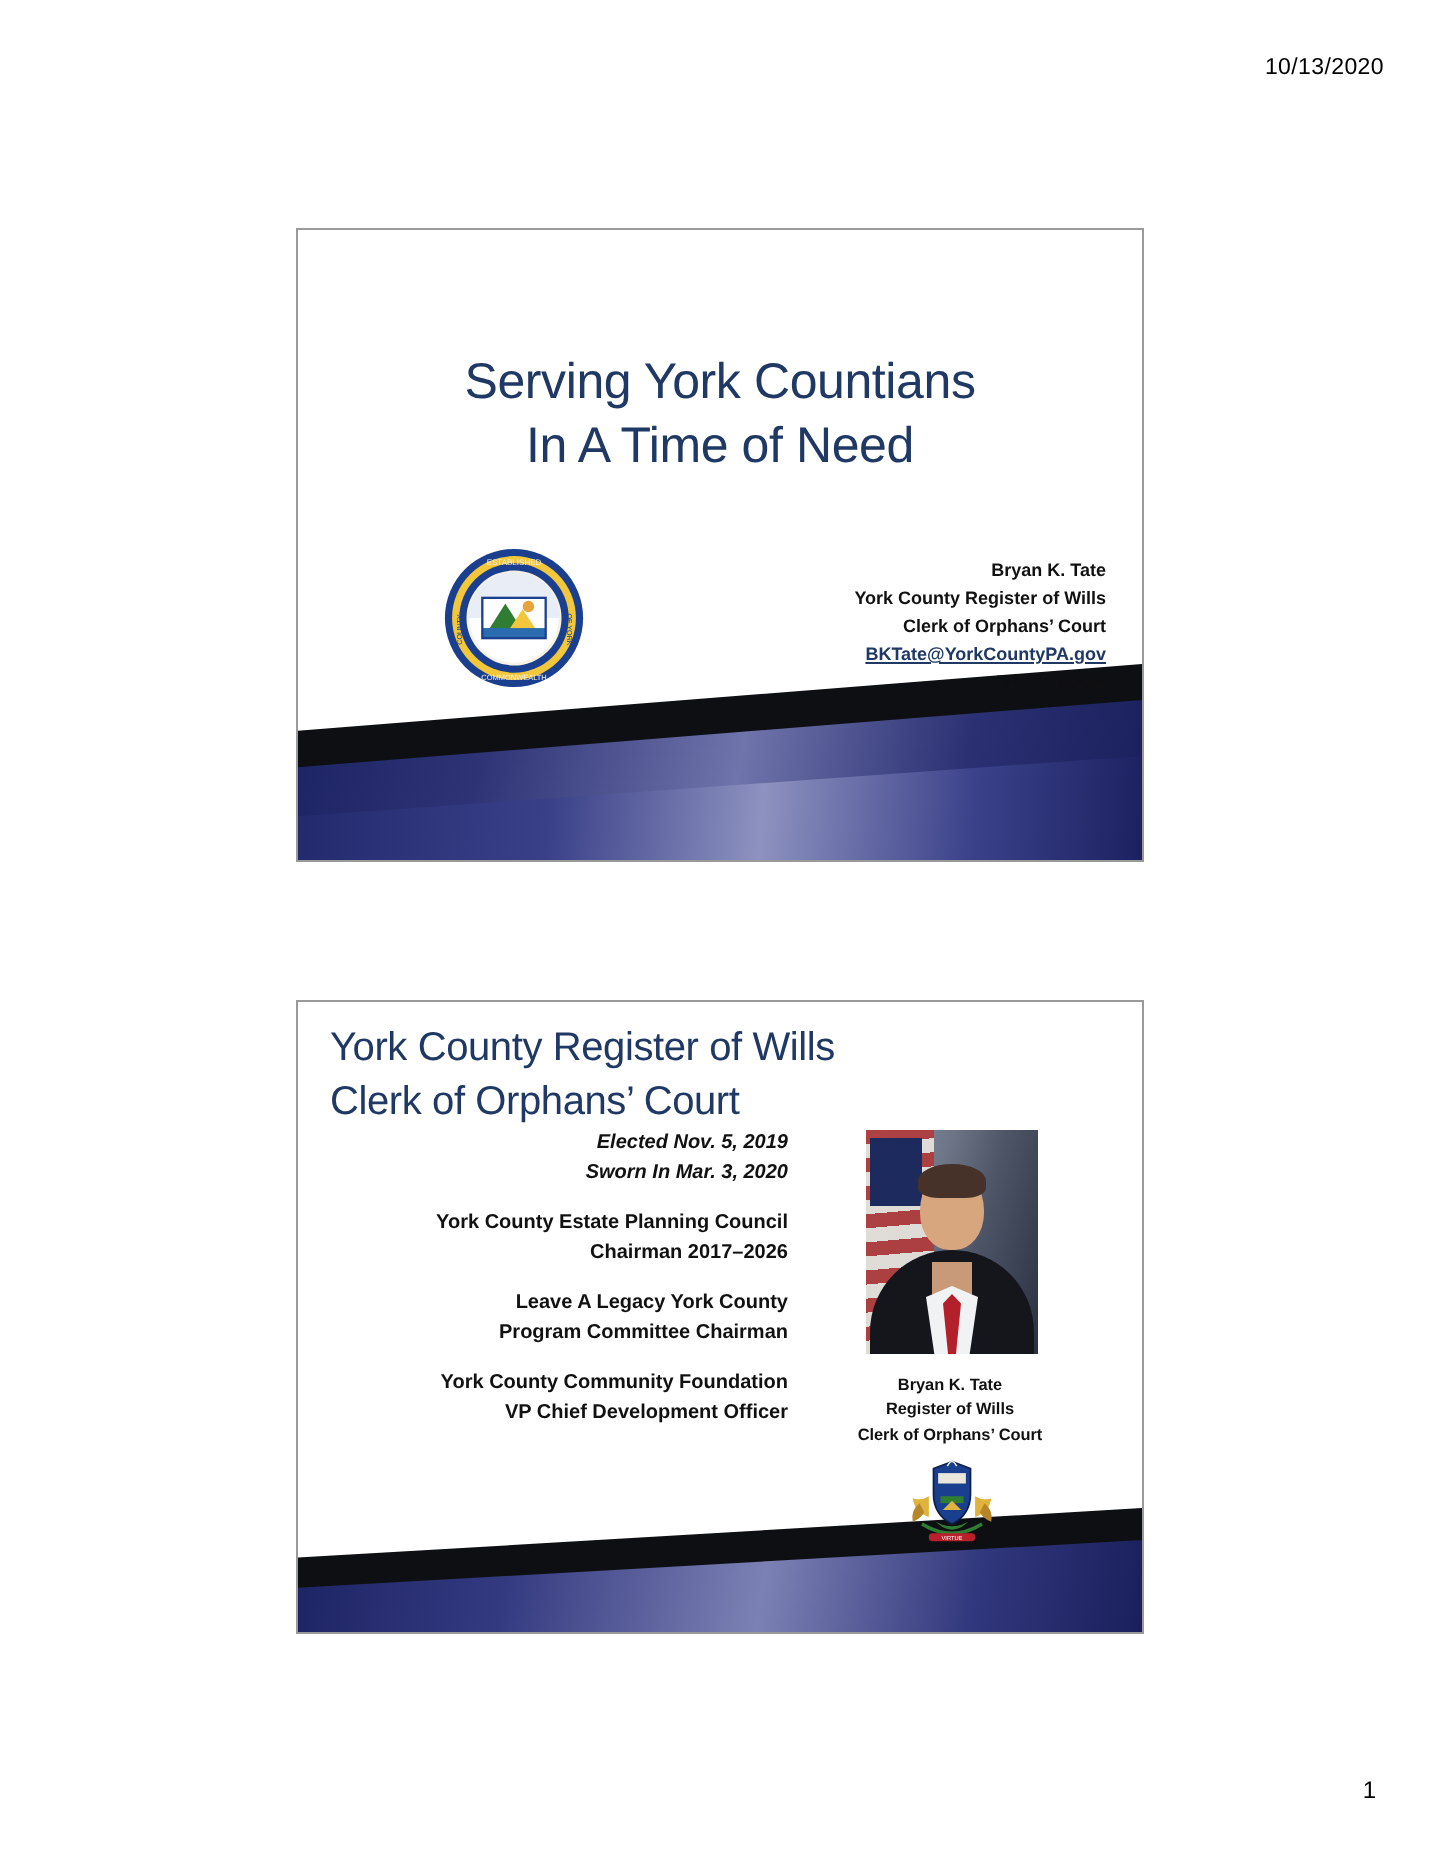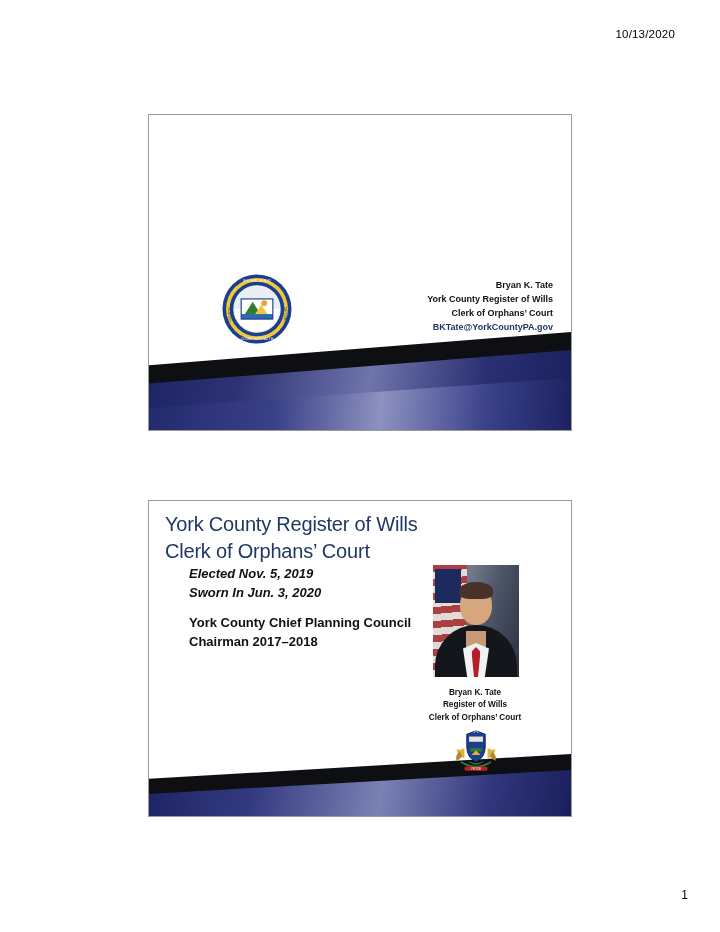--- a/index.html
+++ b/index.html
@@ -13,21 +13,21 @@
     position: relative;
     font-family: "Liberation Sans", sans-serif;
     color: #000;
     overflow: hidden;
   }
 
   
   .page-date {
     position: absolute;
     top: 28px;
-    right: 45px;
+    right: 28px;
     font-size: 11.5px;
     color: #000;
     letter-spacing: 0.2px;
   }
   .page-number {
     position: absolute;
     bottom: 30px;
     right: 32px;
     font-size: 12px;
     color: #000;
@@ -91,20 +91,21 @@
     top: 164px;
     right: 18px;
     text-align: right;
     font-size: 9px;
     line-height: 1.55;
     color: #111;
     font-weight: bold;
   }
   .s1-contact .email {
     color: #1f3864;
+    text-decoration: underline;
     margin-left: 17px;
   }
   .s1-contact .phone { font-weight: normal; }
 
   
   .seal {
     position: absolute;
     left: 72px;
     top: 158px;
     width: 72px;
@@ -138,24 +139,25 @@
     line-height: 1.34;
     letter-spacing: -0.2px;
   }
   .s2-title .l2 { display: block; }
 
   .s2-body {
     position: absolute;
     top: 64px;
     left: 40px;
     width: 205px;
-    font-size: 13px;
+    font-size: 10px;
     line-height: 1.45;
     color: #111;
     font-weight: bold;
+    text-align: right;
   }
   .s2-body .grp { margin-bottom: 11px; }
   .s2-body .grp:first-child { font-style: italic; }
   .s2-body .grp div { white-space: nowrap; }
 
   .photo {
     position: absolute;
     right: 52px;
     top: 64px;
     width: 86px;
@@ -268,20 +270,24 @@
 
 <div class="page-date">10/13/2020</div>
 <div class="page-number">1</div>
 
 <div class="slide" id="slide1">
 
   <div class="s1-band-dark"></div>
   <div class="s1-band-blue"></div>
   <div class="s1-band-blue2"></div>
 
+  <div class="s1-title">
+    <span>Serving York Countians</span>
+    <span class="l2">In A Time of Need</span>
+  </div>
 
   <svg class="seal" viewBox="0 0 100 100">
     <circle cx="50" cy="50" r="48" fill="#1b3f8f"></circle>
     <circle cx="50" cy="50" r="43" fill="#f2c73b"></circle>
     <circle cx="50" cy="50" r="38" fill="#1b3f8f"></circle>
     <circle cx="50" cy="50" r="33" fill="#f6f2e6"></circle>
     <circle cx="50" cy="50" r="31" fill="#ffffff"></circle>
     <path d="M18 50 a32 32 0 0 1 64 0 z" fill="#e9edf5"></path>
     <rect x="28" y="36" width="44" height="28" fill="#ffffff"></rect>
     <path d="M30 62 L44 40 L58 62 Z" fill="#2f7d32"></path>
@@ -310,25 +316,33 @@
   <div class="s2-band-blue"></div>
 
   <div class="s2-title">
     <span>York County Register of Wills</span>
     <span class="l2">Clerk of Orphans’ Court</span>
   </div>
 
   <div class="s2-body">
     <div class="grp">
       <div>Elected Nov. 5, 2019</div>
-      <div>Sworn In Jun. 3, 2020</div>
+      <div>Sworn In Mar. 3, 2020</div>
     </div>
     <div class="grp">
-      <div>York County Chief Planning Council</div>
-      <div>Chairman 2017–2018</div>
+      <div>York County Estate Planning Council</div>
+      <div>Chairman 2017–2026</div>
+    </div>
+    <div class="grp">
+      <div>Leave A Legacy York County</div>
+      <div>Program Committee Chairman</div>
+    </div>
+    <div class="grp">
+      <div>York County Community Foundation</div>
+      <div>VP Chief Development Officer</div>
     </div>
   </div>
 
   <div class="photo">
     <div class="flagbg"></div>
     <div class="stripes"></div>
     <div class="canton"></div>
     <div class="suit"></div>
     <div class="neck"></div>
     <div class="shirt"></div>

